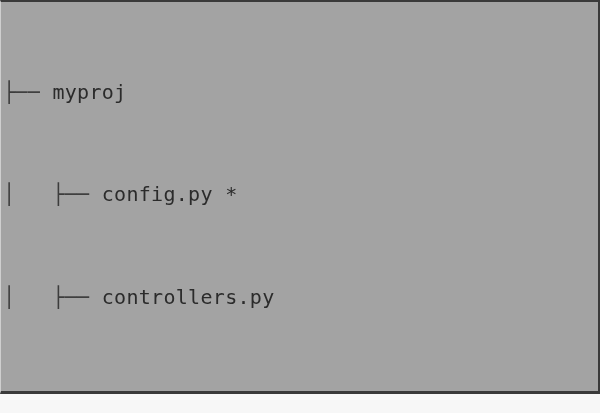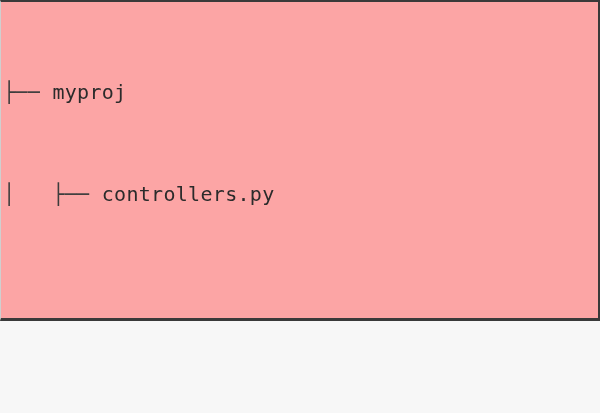--- a/index.html
+++ b/index.html
@@ -2,47 +2,48 @@
 <html><head>
 <meta charset="utf-8">
 <style>
   html, body { margin: 0; padding: 0; }
   body {
     width: 600px; height: 413px; overflow: hidden;
     background: #f7f7f7;
   }
   .frame {
     position: absolute; left: 0; top: 0;
-    width: 600px; height: 321px;
+    width: 600px; height: 394px;
     box-sizing: border-box;
     border-top: 2px solid #3a3a3a;
     border-right: 2px solid #3a3a3a;
     border-bottom: 3px solid #3a3a3a;
     border-left: 1px solid #cfcfcf;
-    background: #fca5a5;
+    background: #a3a3a3;
   }
   .tree {
     position: absolute; left: 2px; top: 4px;
     margin: 0;
     font-family: "DejaVu Sans Mono", "Liberation Mono", monospace;
     font-size: 20px;
     line-height: 34.3px;
     color: #2b2b2b;
     white-space: pre;
     letter-spacing: 0.3px;
   }
   .row { display: block; height: 34.3px; }
   .branch { color: #3c3c3c; }
 </style>
 </head>
 <body>
 
 <div class="frame">
   <div class="tree">
     <span class="row"><span class="branch">├── </span><span>myproj</span></span>
+    <span class="row"><span class="branch">│   ├── </span><span>config.py *</span></span>
     <span class="row"><span class="branch">│   ├── </span><span>controllers.py</span></span>
     
     
     
     
     
     
     
     
   </div>

